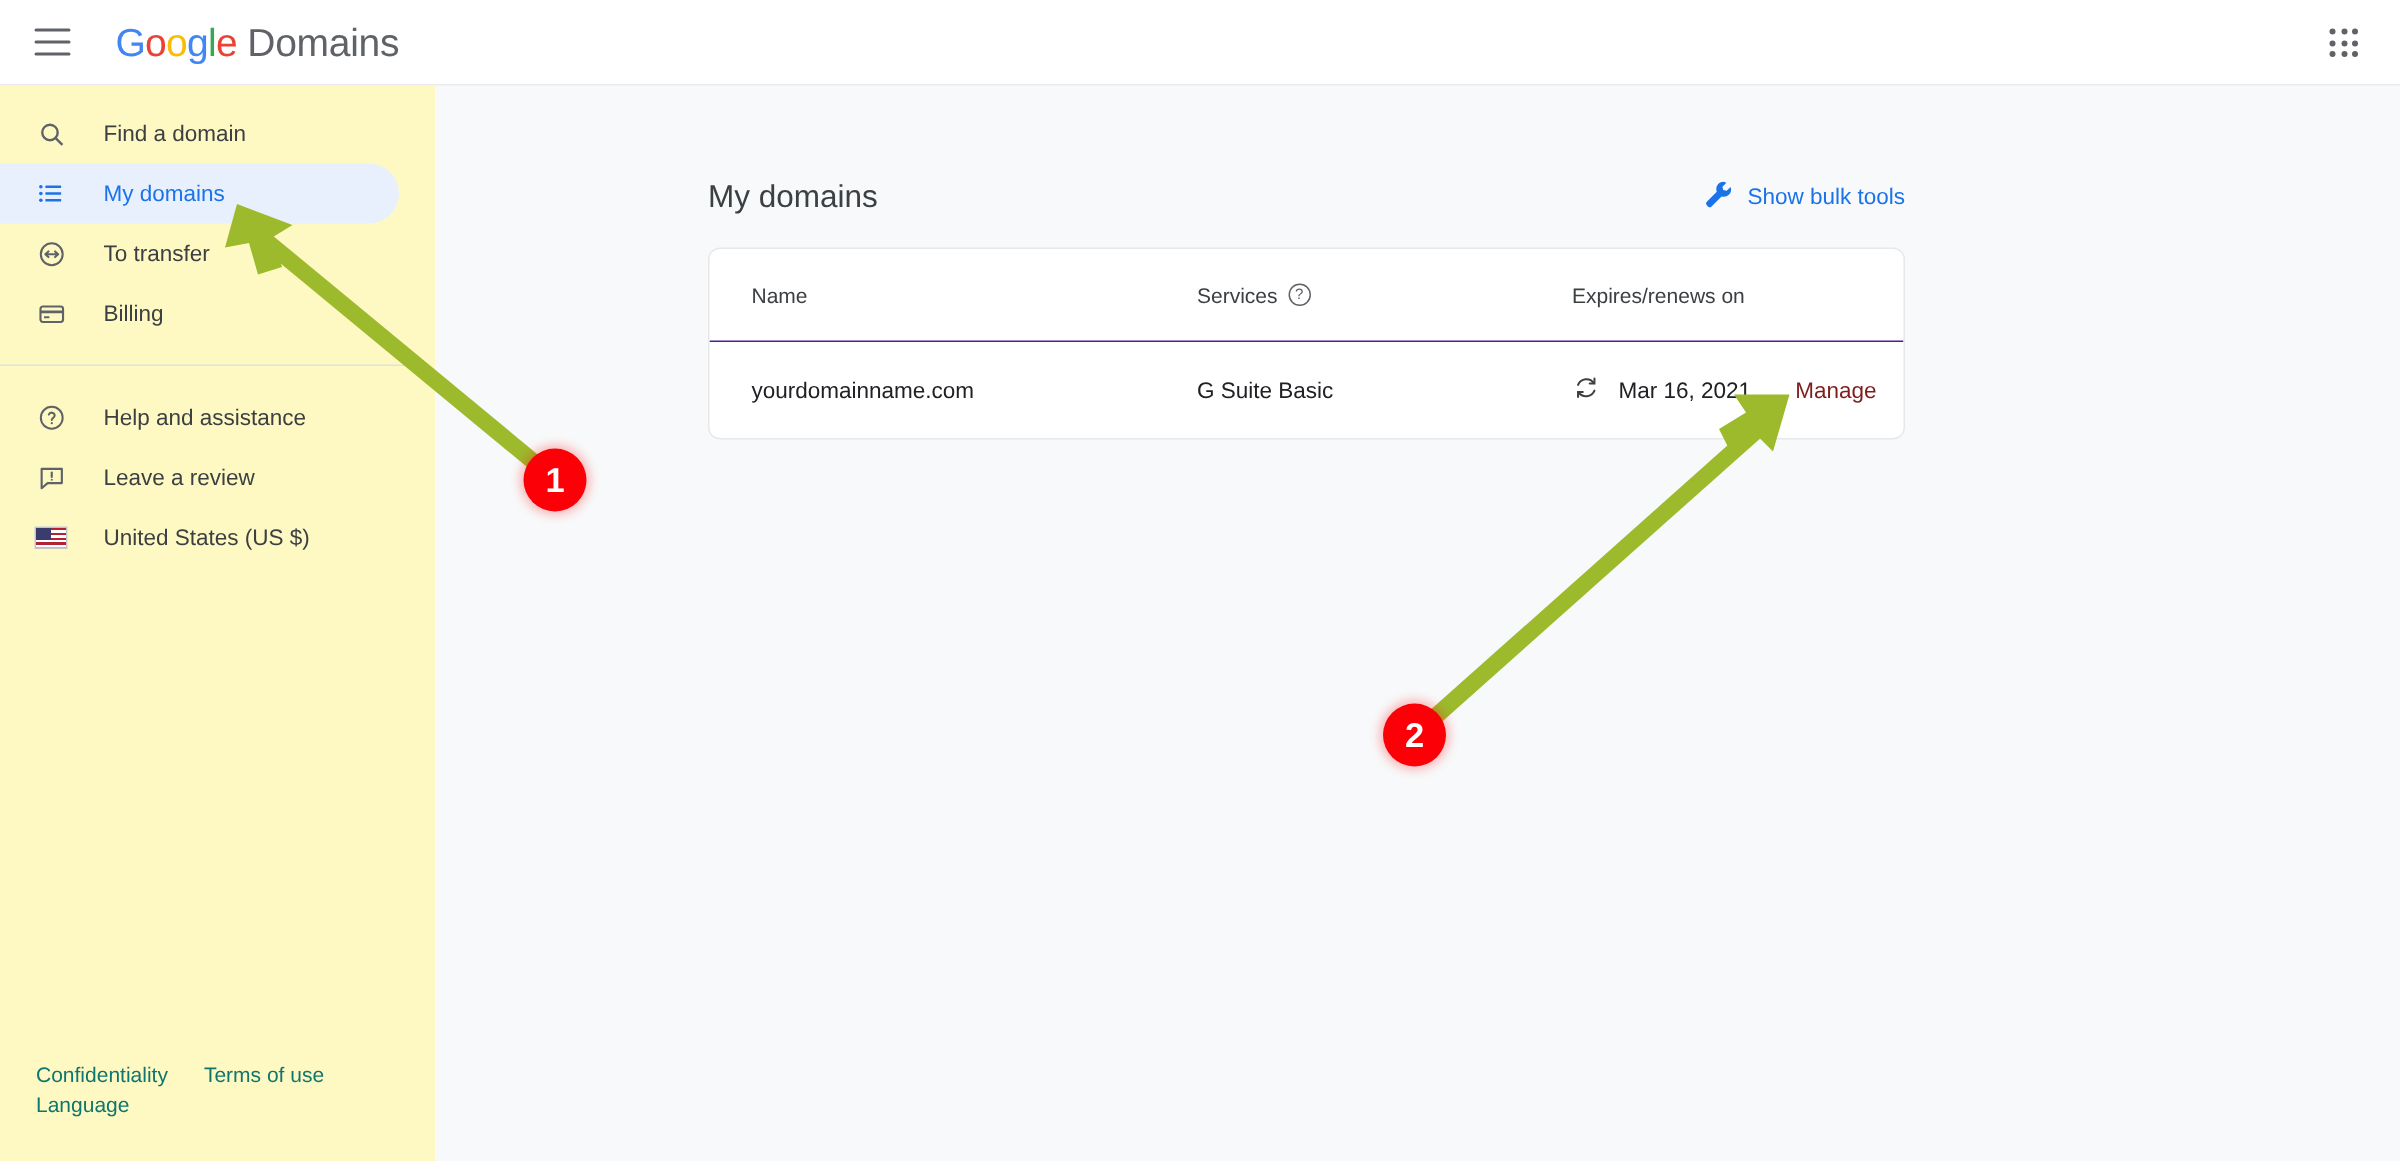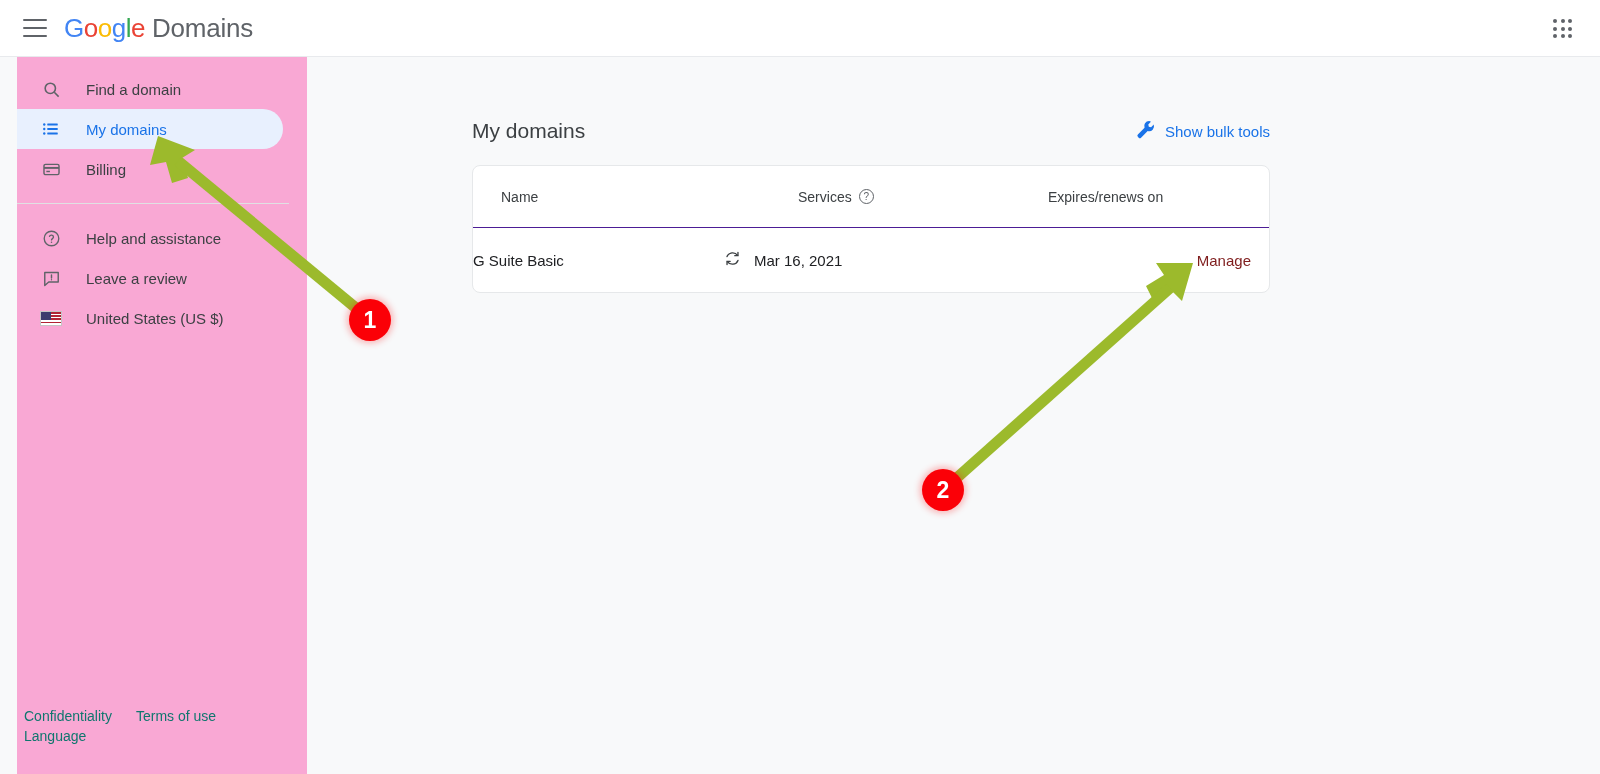--- a/index.html
+++ b/index.html
@@ -26,21 +26,21 @@
     display: flex; align-items: center;
   }
   .hamburger {
     width: 24px; height: 18px;
     margin-left: 23px;
     display: flex; flex-direction: column; justify-content: space-between;
     cursor: pointer;
   }
   .hamburger span { display: block; height: 2px; width: 24px; background: #5f6368; border-radius: 1px; }
   .brand {
-    margin-left: 17px;
+    margin-left: 30px;
     font-size: 26px;
     letter-spacing: -0.2px;
     display: flex; align-items: flex-start;
     white-space: nowrap;
     cursor: pointer;
   }
   .g-logo { font-weight: 400; font-size: 26px; letter-spacing: -0.5px; }
   .g-logo .b { color: #4285F4; }
   .g-logo .r { color: #EA4335; }
   .g-logo .y { color: #FBBC05; }
@@ -50,23 +50,23 @@
     position: absolute; right: 25px; top: 17px;
     width: 24px; height: 24px;
     display: grid; grid-template-columns: repeat(3, 1fr); grid-template-rows: repeat(3, 1fr);
     gap: 3px; padding: 2px;
     cursor: pointer;
   }
   #apps-grid i { display: block; width: 4px; height: 4px; border-radius: 50%; background: #5f6368; }
 
   
   #sidebar {
-    position: absolute; top: 57px; left: 17px;
+    position: absolute; top: 57px; left: 0;
     width: 290px; height: 717px;
-    background: #f9a8d4;
+    background: #fef9c3;
   }
   .nav-item {
     position: relative;
     display: flex; align-items: center;
     height: 40px;
     margin: 0 24px 0 0;
     padding-left: 22px;
     border-radius: 0 20px 20px 0;
     cursor: pointer;
     color: #3c4043;
@@ -201,20 +201,29 @@
               <rect x="7" y="4.8" width="14" height="2.4" rx="0.5"></rect>
             <circle cx="3" cy="12" r="1.6"></circle>
               <rect x="7" y="10.8" width="14" height="2.4" rx="0.5"></rect>
             <circle cx="3" cy="18" r="1.6"></circle>
               <rect x="7" y="16.8" width="14" height="2.4" rx="0.5"></rect>
           </svg>
         </span>
         <span class="lbl">My domains</span>
       </div>
 
+      <div class="nav-item">
+        <span class="ico">
+          <svg width="19" height="19" viewBox="0 0 24 24" fill="none" stroke="currentColor" stroke-width="1.7">
+            <circle cx="12" cy="12" r="9.2"></circle>
+            <path d="M7 12h10M9.2 9.6 6.6 12l2.6 2.4M14.8 9.6 17.4 12l-2.6 2.4" stroke-linecap="round" stroke-linejoin="round"></path>
+          </svg>
+        </span>
+        <span class="lbl">To transfer</span>
+      </div>
 
       <div class="nav-item">
         <span class="ico">
           <svg width="19" height="19" viewBox="0 0 24 24" fill="none" stroke="currentColor" stroke-width="1.8">
             <rect x="2.5" y="5.5" width="19" height="13" rx="2"></rect>
             <line x1="2.5" y1="10" x2="21.5" y2="10" stroke-width="2.4"></line>
             <line x1="5.5" y1="14.5" x2="10" y2="14.5"></line>
           </svg>
         </span>
         <span class="lbl">Billing</span>
@@ -278,20 +287,21 @@
         <div class="col-serv">
           <span>Services</span>
           <span class="help-circle">?</span>
         </div>
         <div class="col-exp">
           <span>Expires/renews on</span>
         </div>
       </div>
 
       <div class="tbl-row tbl-body">
+        <div class="col-name">yourdomainname.com</div>
         <div class="col-serv">G Suite Basic</div>
         <div class="col-exp">
           <span class="exp-wrap">
             <span>
               <svg width="19" height="19" viewBox="0 0 24 24" fill="none" stroke="#3c4043" stroke-width="1.7" stroke-linecap="round">
                 <path d="M18.4 8.1A7.6 7.6 0 0 0 5.1 9.6"></path>
                 <path d="M5.6 15.9a7.6 7.6 0 0 0 13.3-1.5"></path>
                 <path d="M18.9 4.3v4.1h-4"></path>
                 <path d="M5.1 19.7v-4.1h4"></path>
               </svg>

